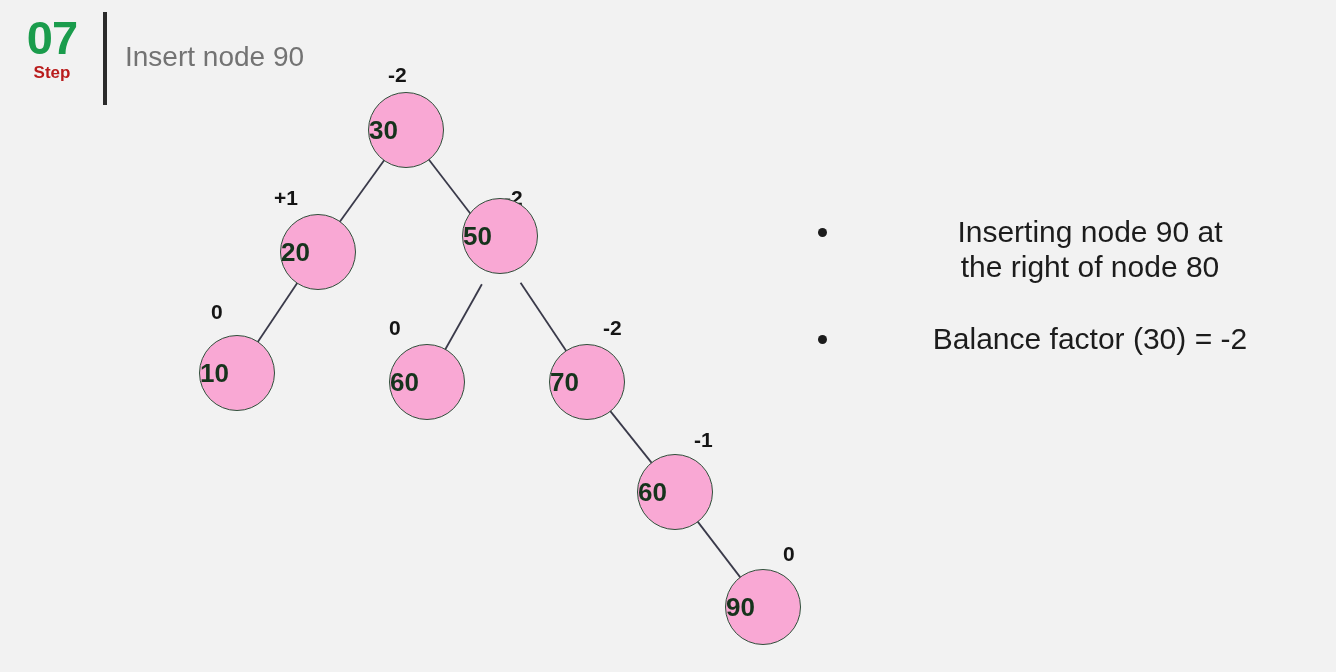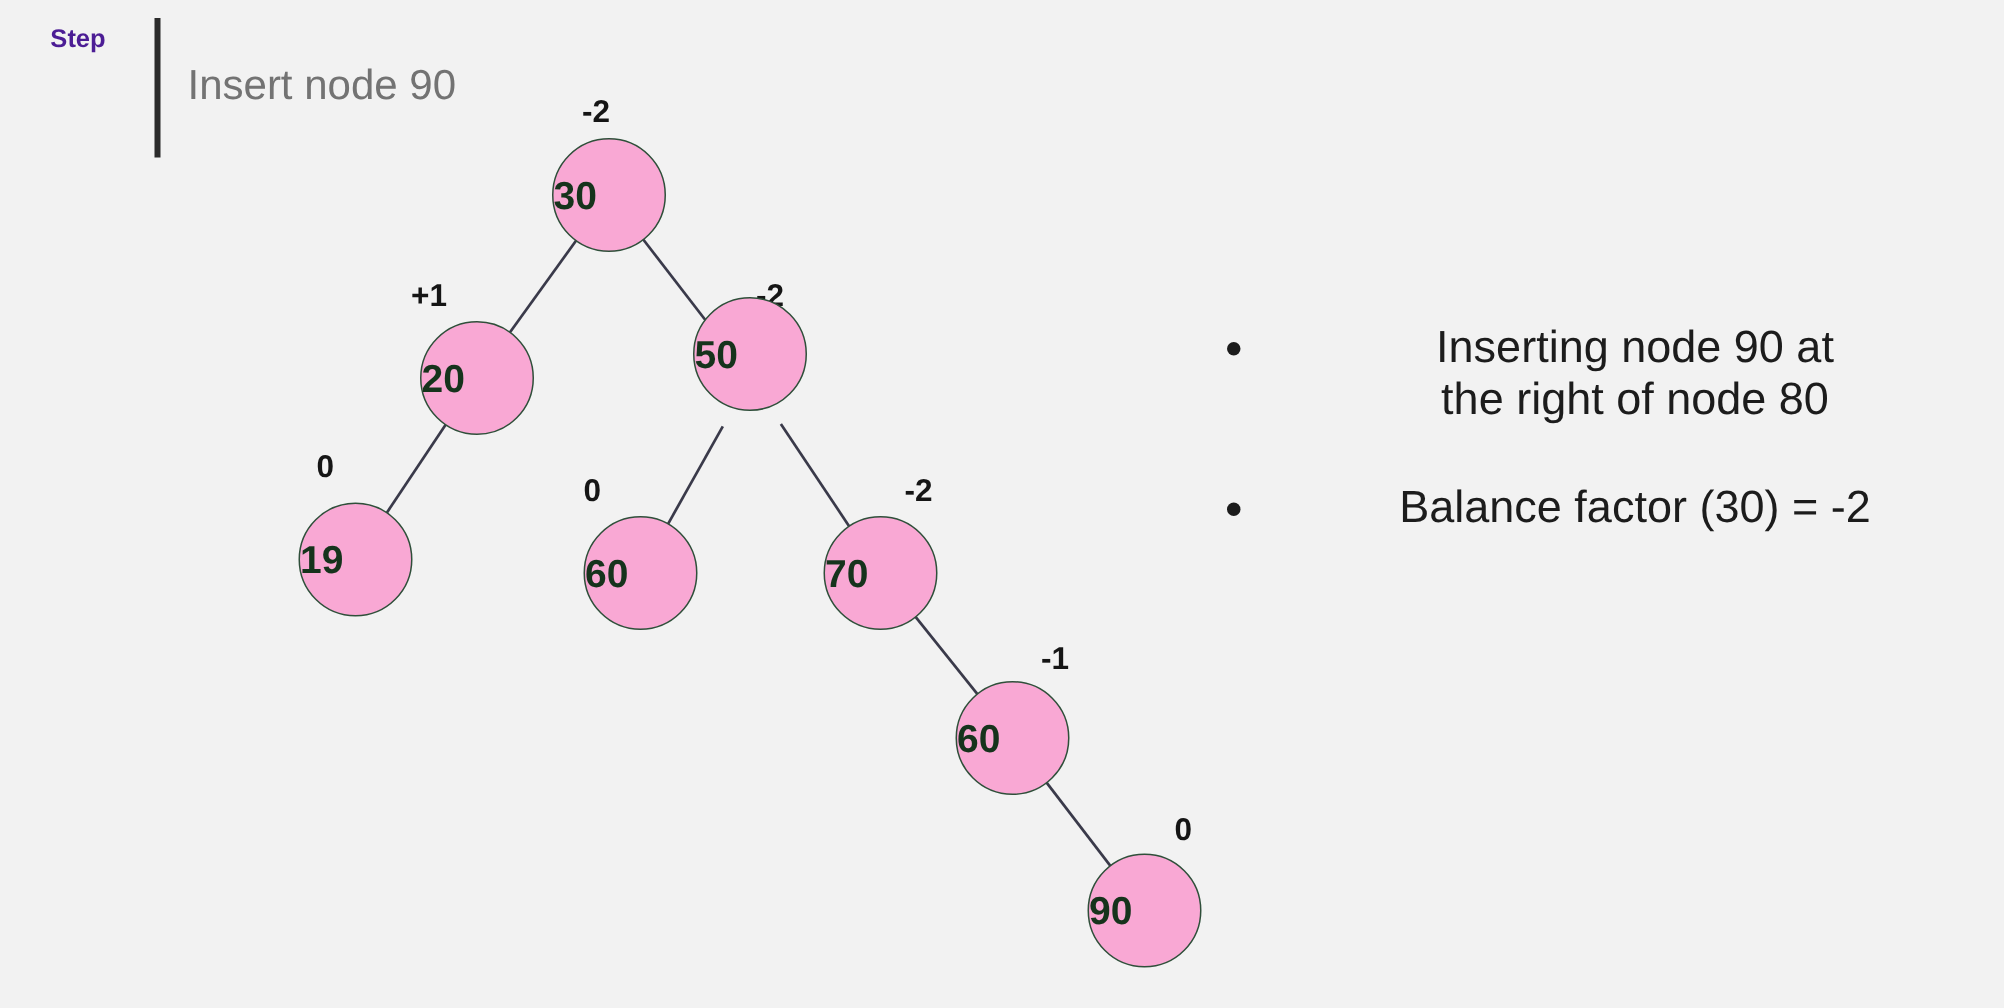--- a/index.html
+++ b/index.html
@@ -35,21 +35,21 @@
   #step-number {
     font-size: 47px;
     font-weight: bold;
     color: #1a9c4c;
     letter-spacing: -1px;
     display: block;
   }
   #step-word {
     font-size: 17px;
     font-weight: bold;
-    color: #4c1d95;
+    color: #b91c1c;
     display: block;
     margin-top: 3px;
     letter-spacing: 0px;
   }
   #header-divider {
     position: absolute;
     left: 103px;
     top: 12px;
     width: 4px;
     height: 93px;
@@ -129,20 +129,21 @@
     display: block;
   }
 </style>
 </head>
 <body>
 
 <div id="page">
 
   <div id="header">
     <div id="step-badge">
+      <span id="step-number">07</span>
       <span id="step-word">Step</span>
     </div>
     <div id="header-divider"></div>
     <div id="header-title">Insert node 90</div>
   </div>
 
   <div id="tree-area">
     <svg id="tree-edges" viewBox="0 0 820 672" width="820" height="672">
         <line x1="384.3548145449112" y1="160.00809801728215" x2="339.6451854550888" y2="221.99190198271785" stroke="#3a3a4a" stroke-width="1.8"></line>
         <line x1="428.58251125323596" y1="159.3092167329233" x2="477.41748874676404" y2="222.6907832670767" stroke="#3a3a4a" stroke-width="1.8"></line>
@@ -160,21 +161,21 @@
         <div class="balance-label" style="left: 274px; top: 186px;">+1</div>
         <div class="tree-node" style="left: 280px; top: 214px; width: 76px; height: 76px;">
           <span>20</span>
         </div>
         <div class="balance-label" style="left: 504px; top: 186px;">-2</div>
         <div class="tree-node" style="left: 462px; top: 198px; width: 76px; height: 76px;">
           <span>50</span>
         </div>
         <div class="balance-label" style="left: 211px; top: 300px;">0</div>
         <div class="tree-node" style="left: 199px; top: 335px; width: 76px; height: 76px;">
-          <span>19</span>
+          <span>10</span>
         </div>
         <div class="balance-label" style="left: 389px; top: 316px;">0</div>
         <div class="tree-node" style="left: 389px; top: 344px; width: 76px; height: 76px;">
           <span>60</span>
         </div>
         <div class="balance-label" style="left: 603px; top: 316px;">-2</div>
         <div class="tree-node" style="left: 549px; top: 344px; width: 76px; height: 76px;">
           <span>70</span>
         </div>
         <div class="balance-label" style="left: 694px; top: 428px;">-1</div>

